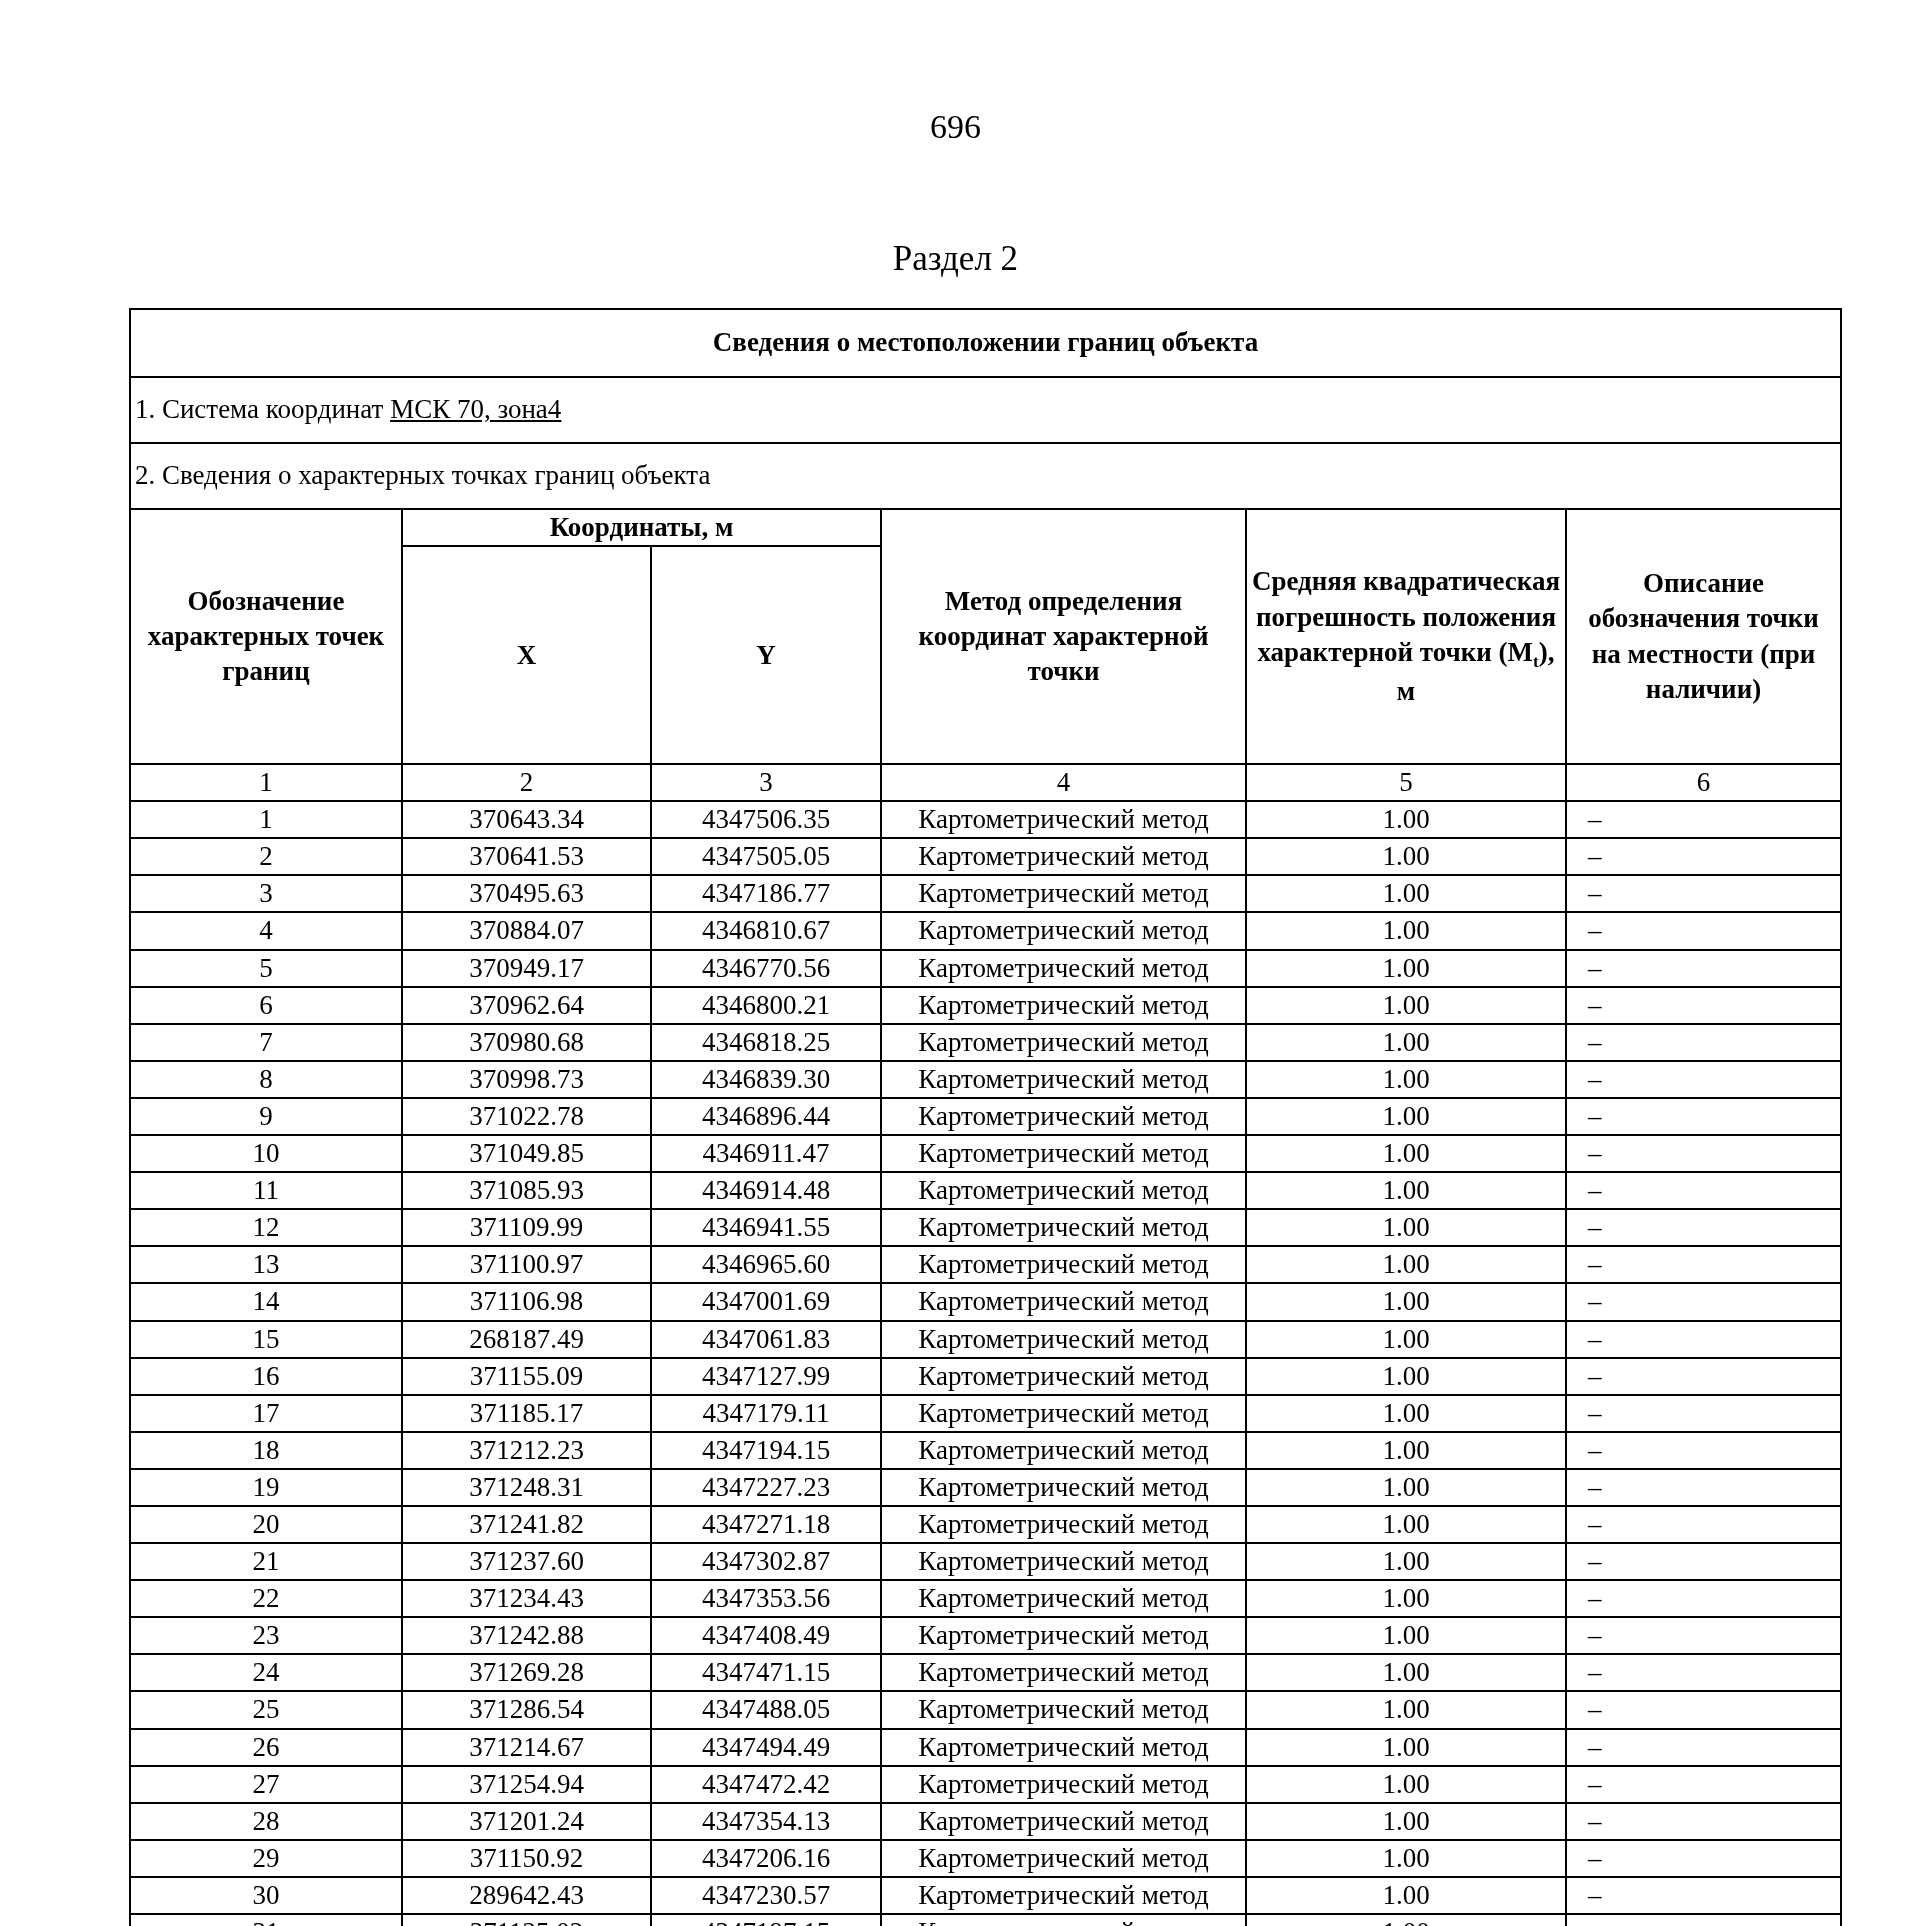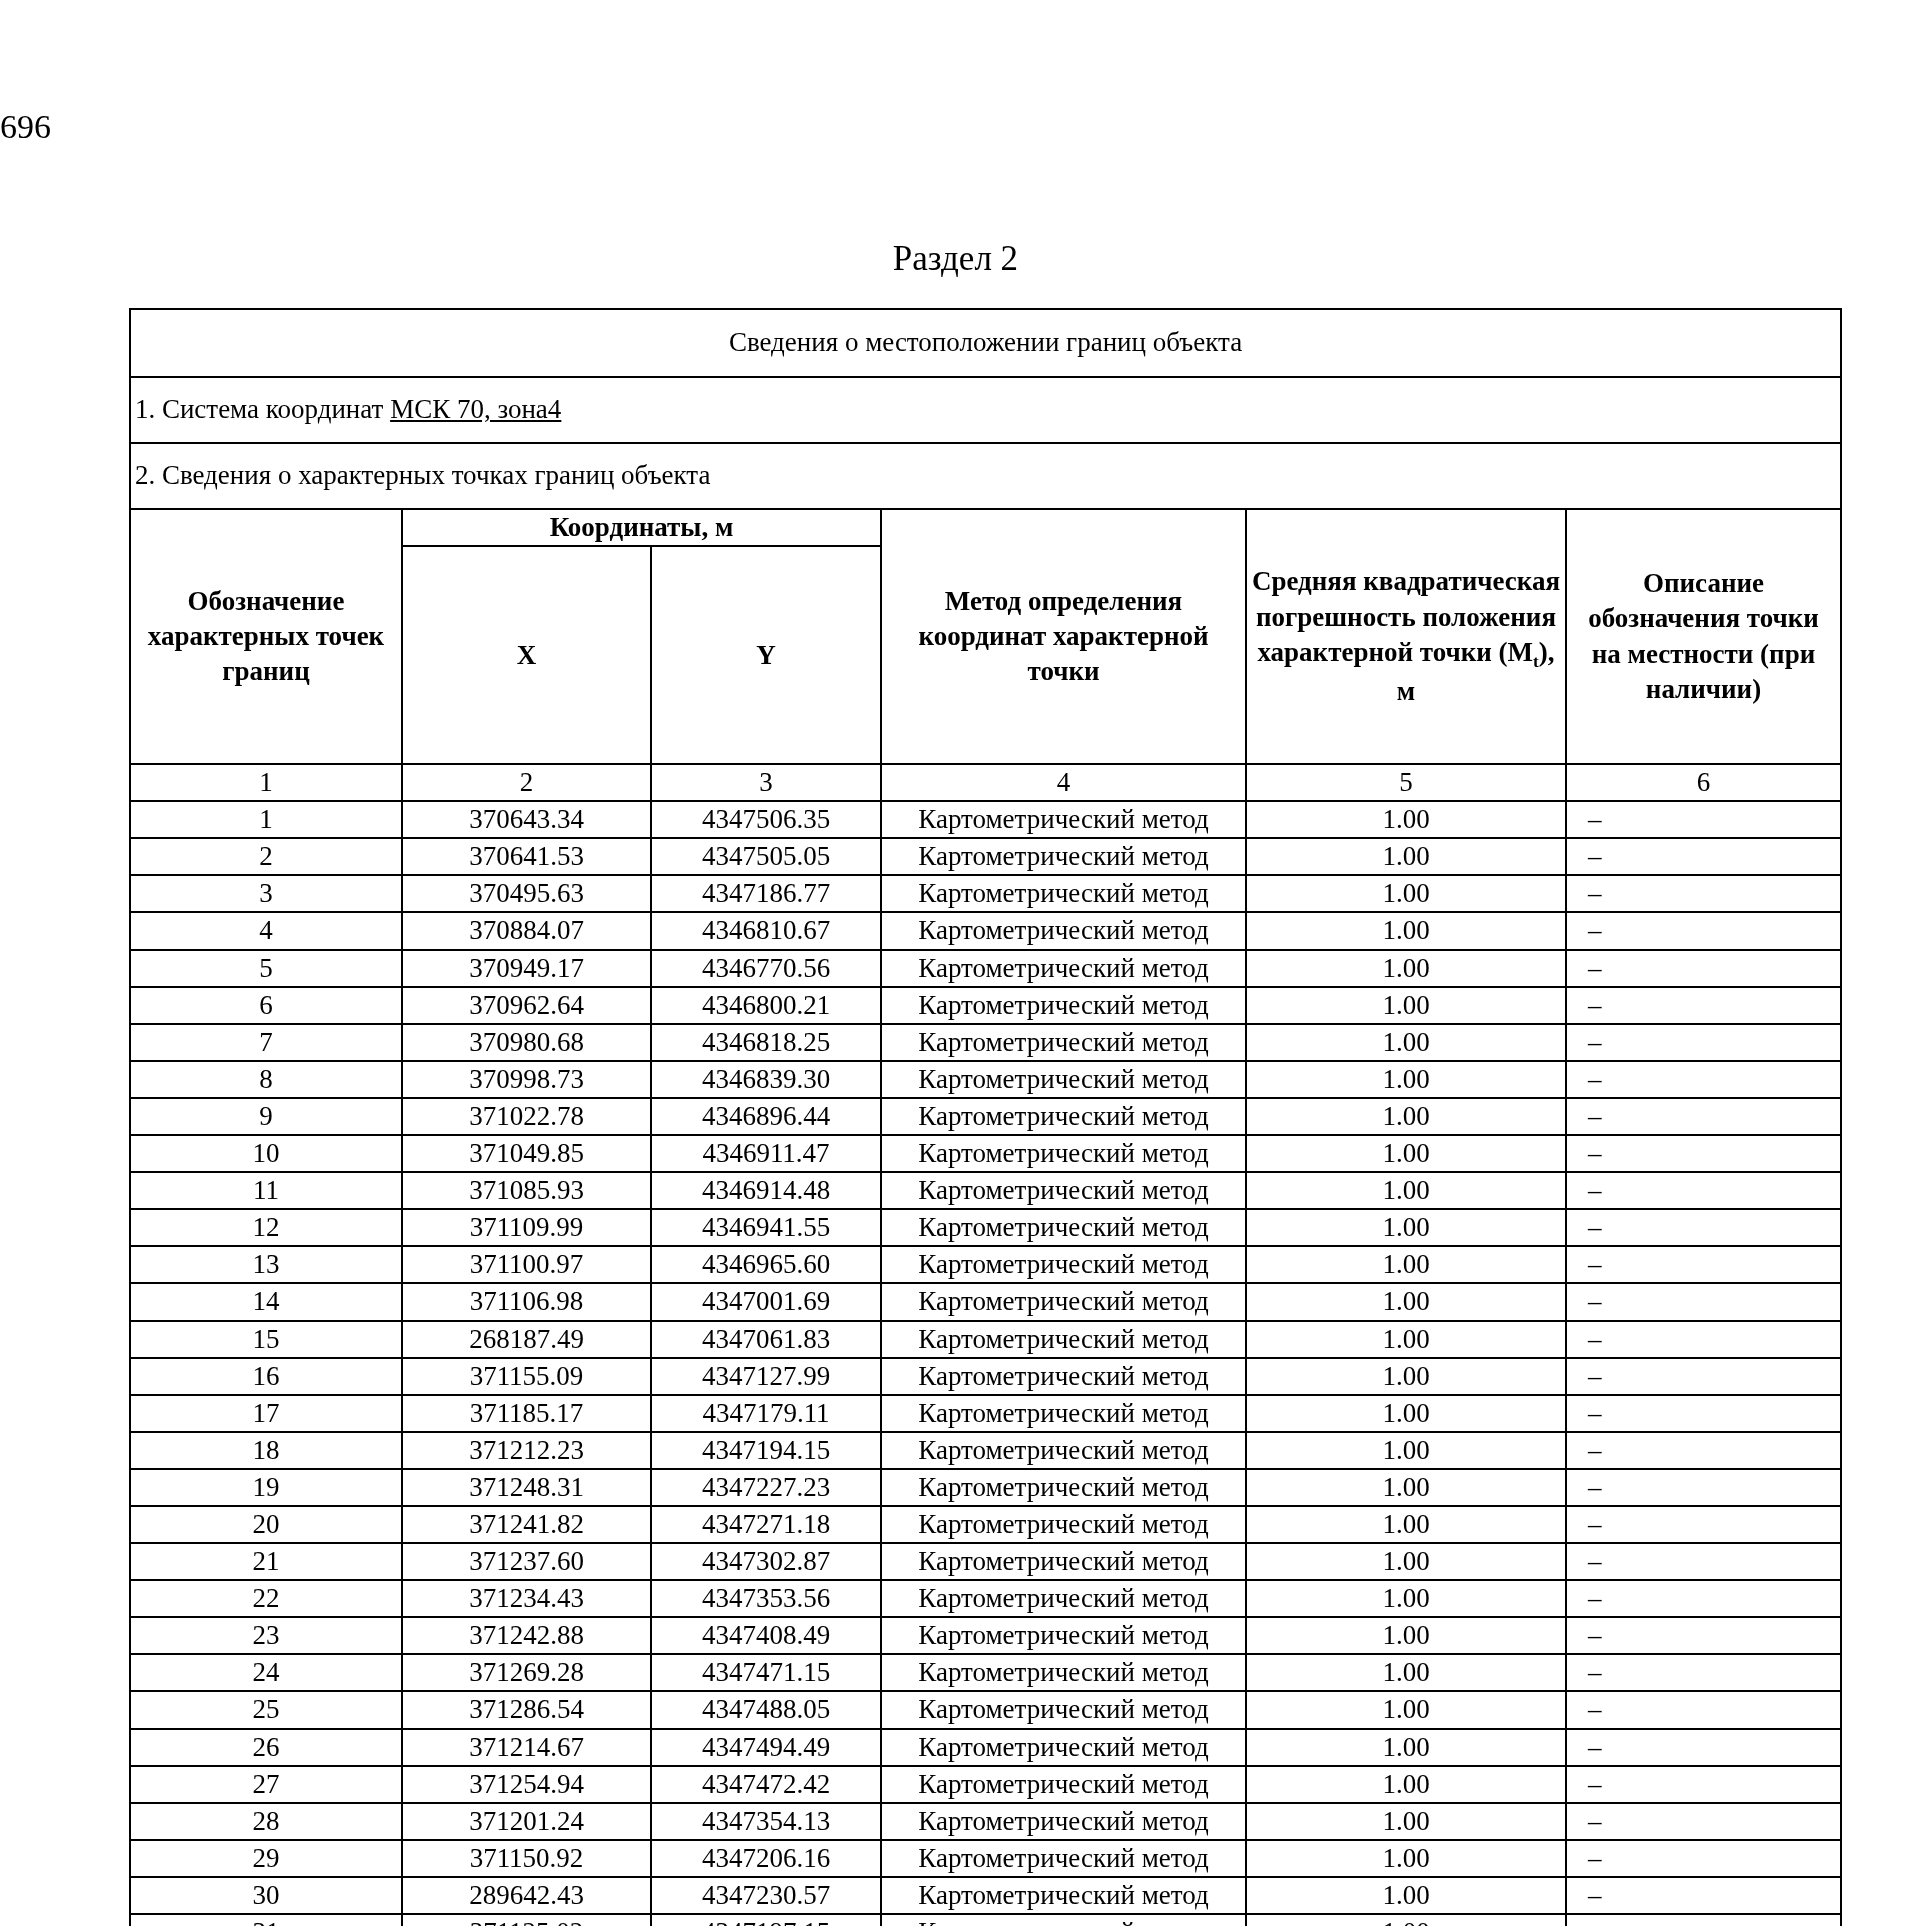--- a/index.html
+++ b/index.html
@@ -1,22 +1,22 @@
 <!DOCTYPE html>
 <html style="font-size:6.2px"><head>
 <meta charset="utf-8">
 <style>
   html, body { margin: 0; padding: 0; background: #ffffff; }
   body { width: 1911px; height: 2703px; position: relative; overflow: hidden;
          font-family: "Liberation Serif", "DejaVu Serif", serif; color: #000; }
-  .page-num { position: absolute; top: 108px; left: 0; width: 1911px; text-align: left; font-size: 34px; }
+  .page-num { position: absolute; top: 108px; left: 0; width: 1911px; text-align: center; font-size: 34px; }
   .section-title { position: absolute; top: 239px; left: 0; width: 1911px; text-align: center; font-size: 35px; }
   table.main { position: absolute; top: 308px; left: 129px; width: 1711px; border-collapse: collapse; table-layout: fixed; }
   table.main td { border: 2.3px solid #000; font-size: 27px; line-height: 1.3; padding: 0 3.9px; vertical-align: middle; }
-  .row-title td { height: 66px; text-align: center; }
+  .row-title td { height: 66px; text-align: center; font-weight: bold; }
   .row-info td { height: 64px; text-align: left; padding-left: 15.4px; border-radius: 14px; }
   .underline { text-decoration: underline; }
   .hdr td { text-align: center; font-weight: bold; }
   .hdr-top td.coords { height: 35px; }
   .hdr-bottom td { height: 216px; }
   .nums td { height: 35px; text-align: center; font-size: 28px; }
   .data td { height: 32px; text-align: center; font-size: 27px; line-height: 1; }
   .data td.desc { text-align: left; padding-left: 21px; }
   sub { font-size: 17.3px; }
 </style>

